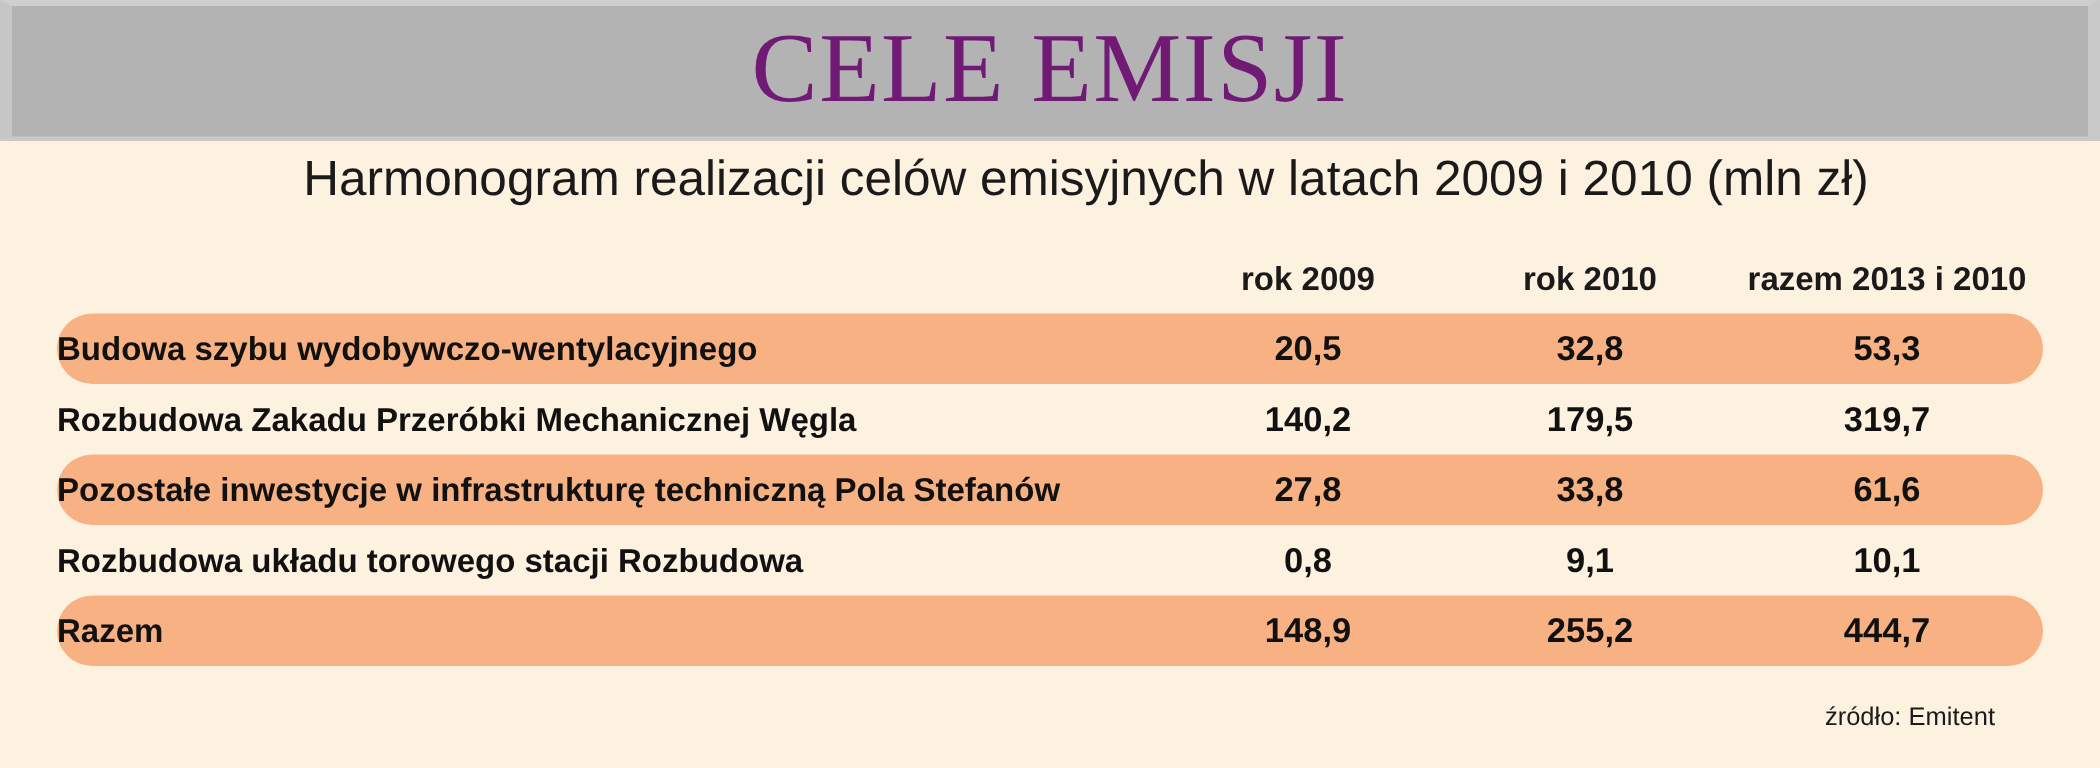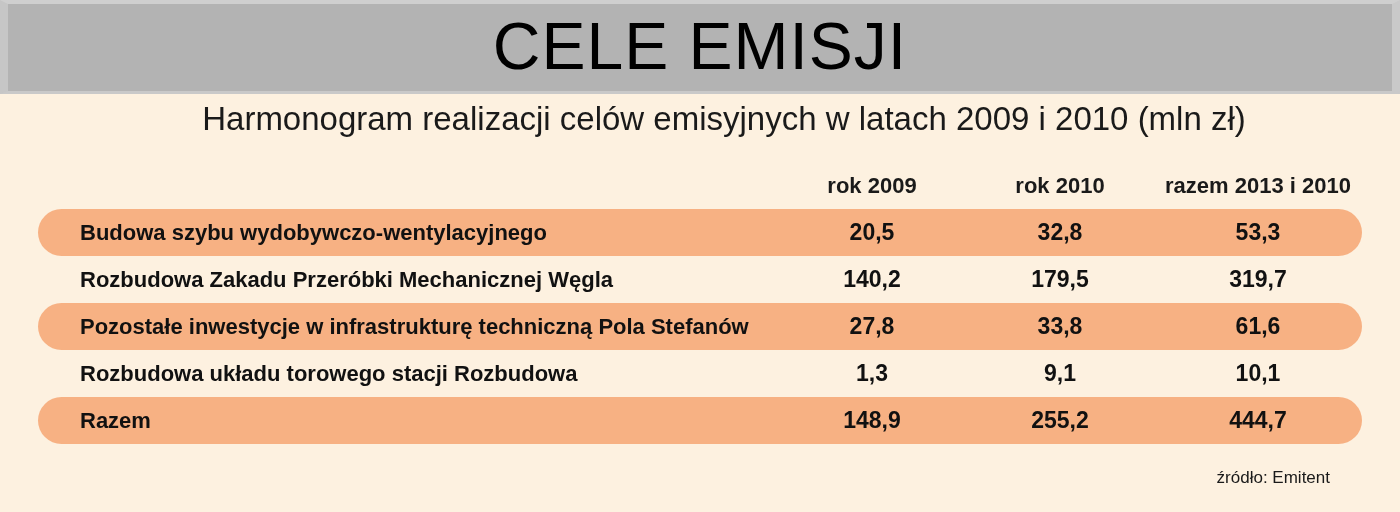--- a/index.html
+++ b/index.html
@@ -32,27 +32,28 @@
     border-top: 4px solid #cfcfcf;
     border-left: 8px solid #c6c6c6;
     border-right: 8px solid #c9c9c9;
     border-bottom: 3px solid #c9c9c9;
     box-sizing: border-box;
     display: flex;
     align-items: center;
     justify-content: center;
   }
   .header-title {
-    color: #000000;
+    color: #701a75;
     font-size: 66px;
     line-height: 1;
     font-weight: 400;
     letter-spacing: 1px;
     white-space: nowrap;
     transform: translateY(-2px);
+    font-family: Liberation Serif, serif;
   }
 
   
   .subtitle {
     position: absolute;
     left: 0;
     top: 100px;
     width: 1400px;
     text-align: center;
     font-size: 33px;
@@ -82,21 +83,20 @@
   }
   .row.band {
     background: #f7b183;
     border-radius: 24px;
   }
   .row.plain {
     background: transparent;
   }
   .cell-label {
     flex: 0 0 740px;
-    padding-left: 42px;
     box-sizing: border-box;
     font-size: 22px;
     color: #111111;
     text-align: left;
     white-space: nowrap;
     overflow: hidden;
   }
   .cell-num {
     flex: 0 0 188px;
     text-align: center;
@@ -161,21 +161,21 @@
 
     <div class="row band">
       <div class="cell-label">Pozostałe inwestycje w infrastrukturę techniczną Pola Stefanów</div>
       <div class="cell-num">27,8</div>
       <div class="cell-num">33,8</div>
       <div class="cell-num wide">61,6</div>
     </div>
 
     <div class="row plain">
       <div class="cell-label">Rozbudowa układu torowego stacji Rozbudowa</div>
-      <div class="cell-num">1,3</div>
+      <div class="cell-num">0,8</div>
       <div class="cell-num">9,1</div>
       <div class="cell-num wide">10,1</div>
     </div>
 
     <div class="row band">
       <div class="cell-label">Razem</div>
       <div class="cell-num">148,9</div>
       <div class="cell-num">255,2</div>
       <div class="cell-num wide">444,7</div>
     </div>

